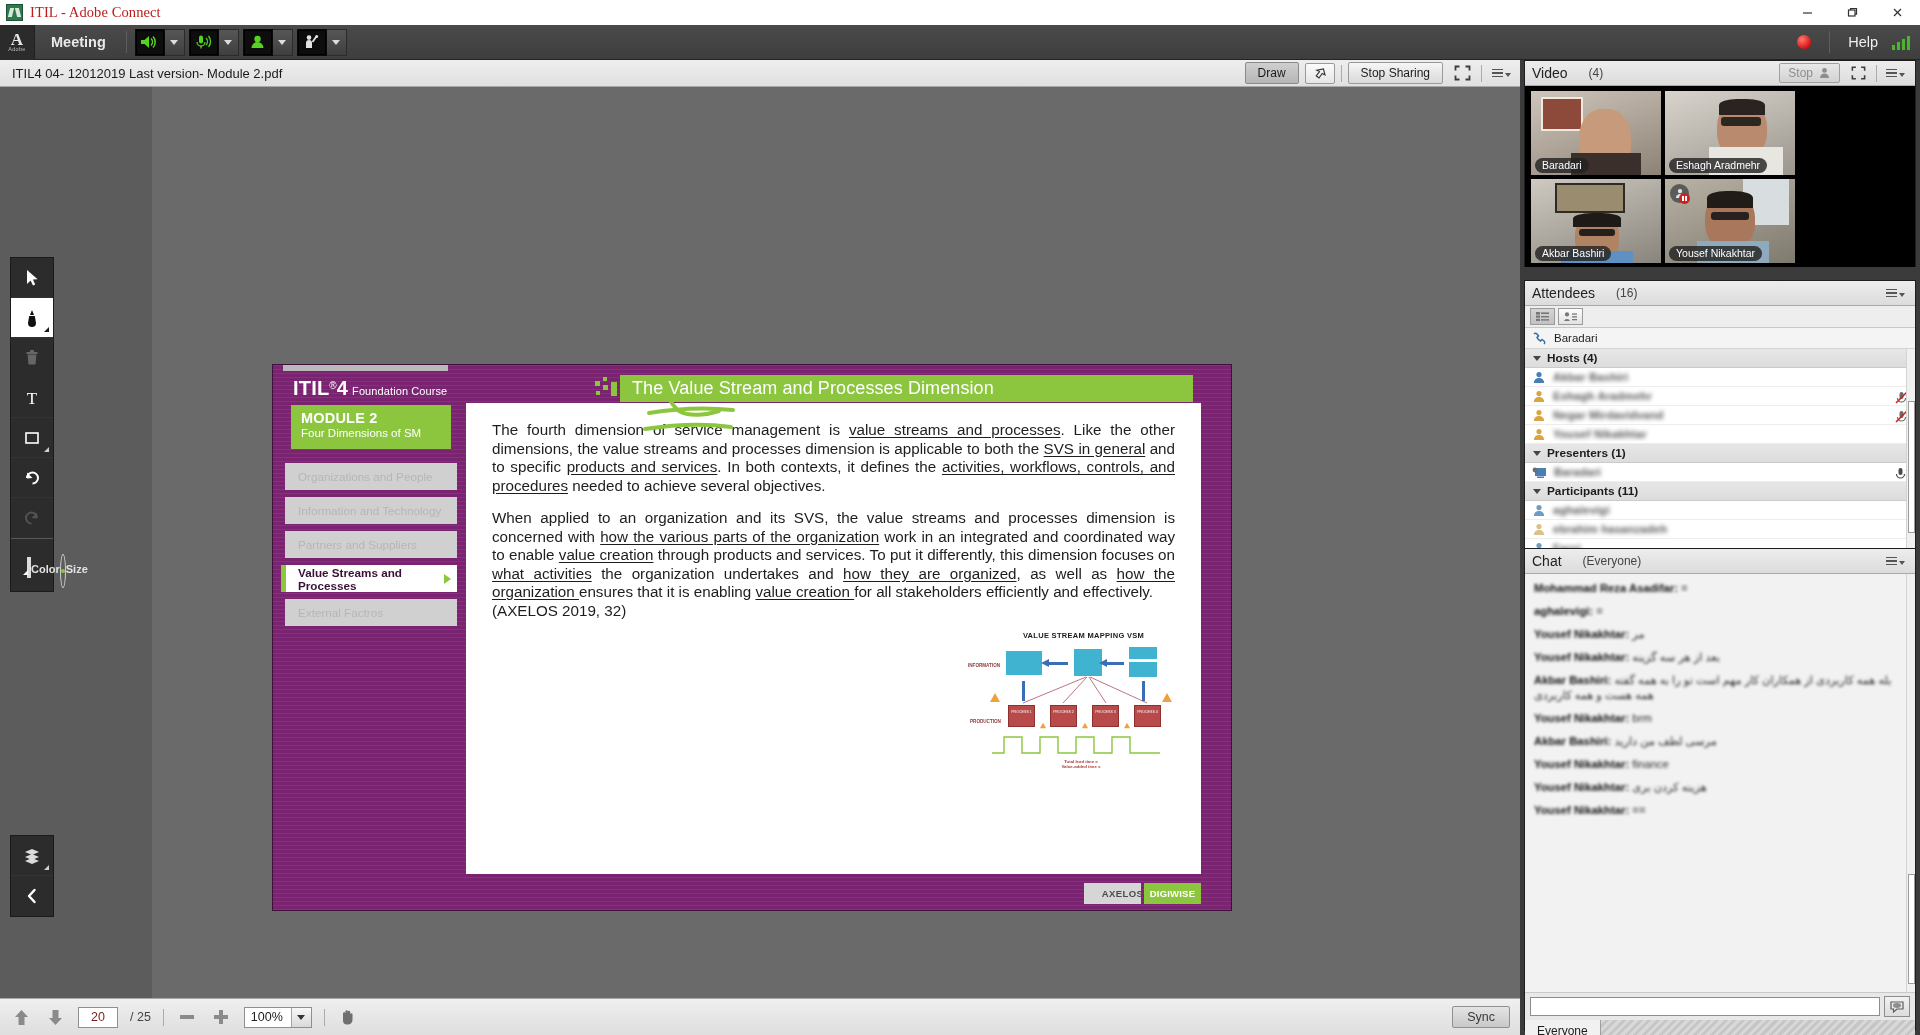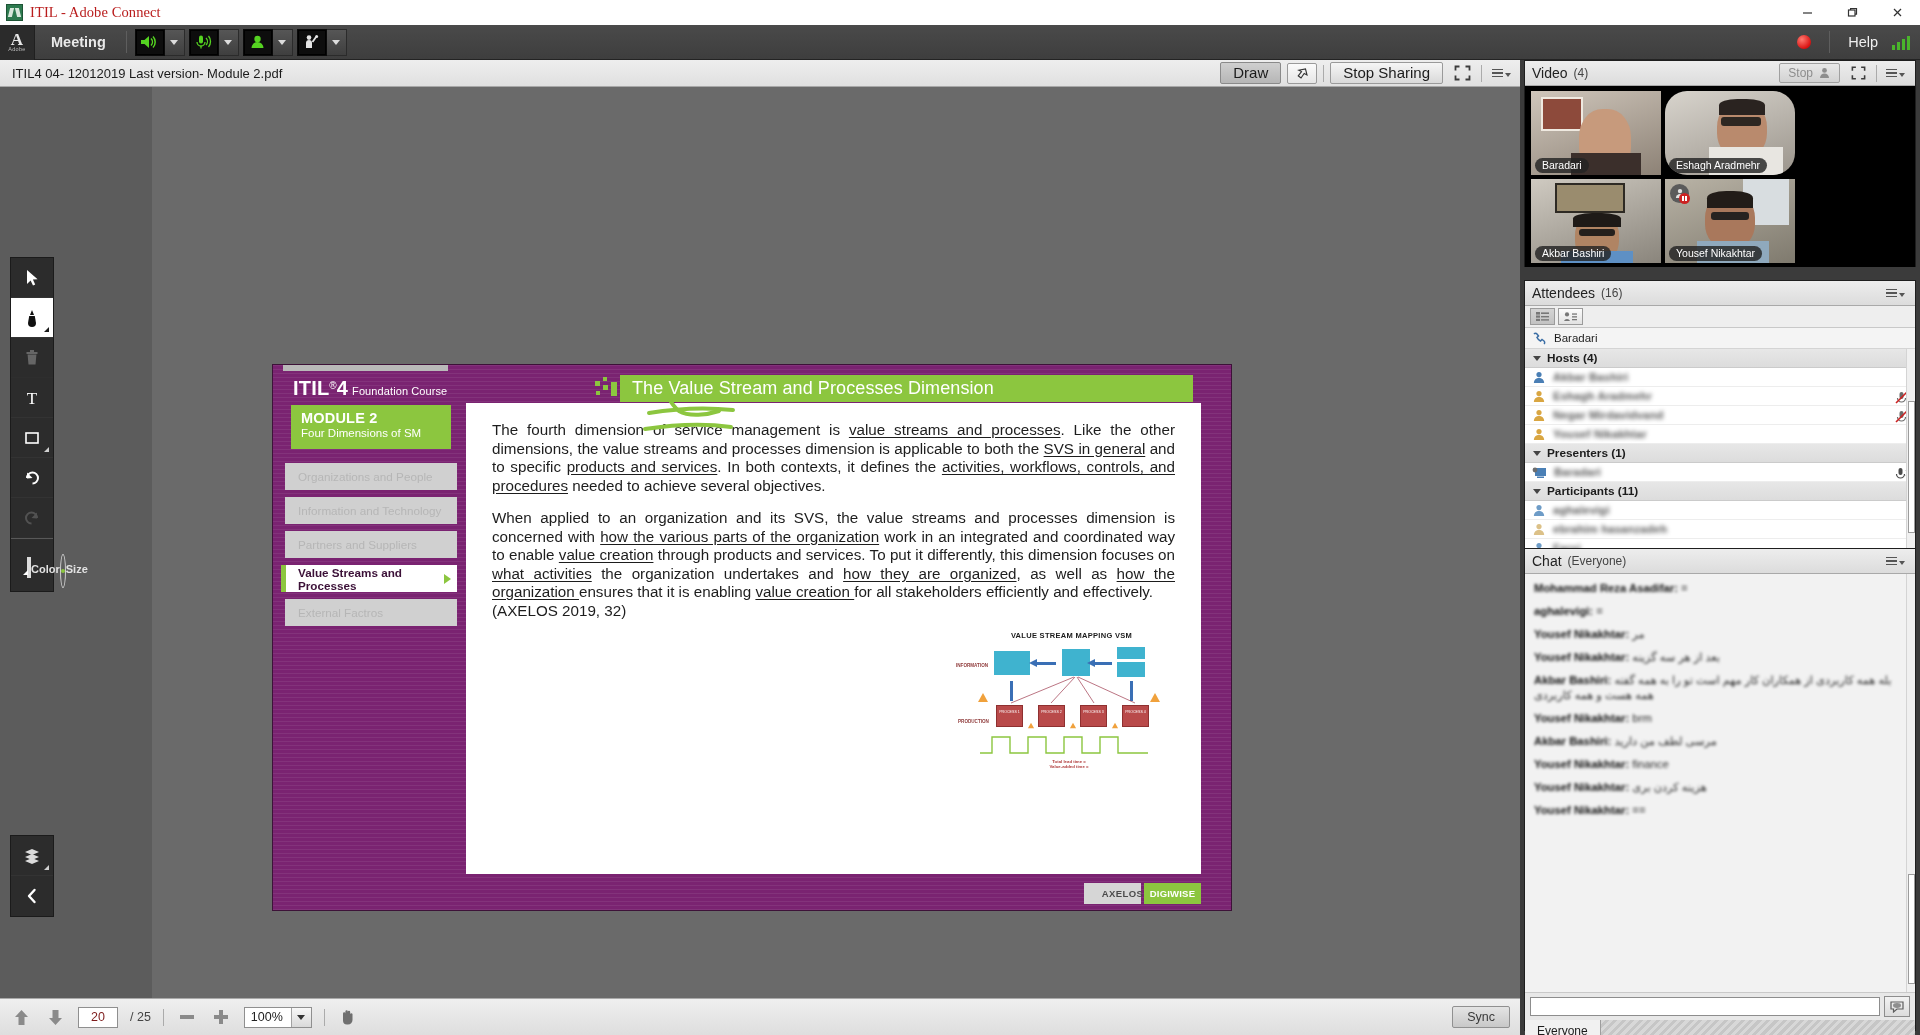--- a/index.html
+++ b/index.html
@@ -85,21 +85,21 @@
   .dochdr {
     position: absolute; left: 0; top: 60px; width: 1520px; height: 27px;
     background: linear-gradient(#eeeeee,#e0e0e0);
     border-bottom: 1px solid #a8a8a8;
     display: flex; align-items: center; padding: 0 6px;
   }
   .doc-name { font-size: 13px; color: #1b1b1b; margin-left: 6px; }
   .dochdr-right { margin-left: auto; display: flex; align-items: center; gap: 6px; }
   .btn3d {
     background: linear-gradient(#f6f6f6,#d9d9d9); border: 1px solid #9a9a9a;
-    border-radius: 2px; font-size: 15px; color: #1b1b1b;
+    border-radius: 2px; font-size: 12px; color: #1b1b1b;
     padding: 3px 12px; line-height: 14px;
   }
   .btn3d.active { background: linear-gradient(#cfcfcf,#b6b6b6); border-color: #8a8a8a; }
   .icon-btn {
     width: 30px; height: 21px; background: linear-gradient(#fbfbfb,#e6e6e6);
     border: 1px solid #9a9a9a; border-radius: 2px;
     display: flex; align-items: center; justify-content: center;
   }
   .plainv { width: 1px; height: 17px; background: #ababab; }
   .flat-ico {
@@ -202,21 +202,21 @@
     background: #fff; overflow: hidden;
   }
   .body-text {
     padding: 18px 26px 0 26px; font-size: 15.2px; line-height: 1.22;
     color: #1d1d1d; text-align: justify; font-family: "Liberation Sans", sans-serif;
   }
   .body-text p { margin-bottom: 14px; }
   .body-text u { text-decoration: underline; text-underline-offset: 2px; }
 
   
-  .vsm { position: absolute; left: 488px; top: 228px; width: 235px; height: 140px; }
+  .vsm { position: absolute; left: 500px; top: 228px; width: 235px; height: 140px; }
   .vsm-title { font-size: 7.5px; font-weight: bold; text-align: center; color: #1b1b1b; letter-spacing: .3px; }
   .vsm-lbl { position: absolute; font-size: 4.6px; color: #8f3a3a; font-weight: bold; }
   .vsm-blue { position: absolute; background: #3fb3cf; }
   .vsm-red { position: absolute; background: #b94a4a; border: 1px solid #8f3030; }
   .vsm-red span { color: #fff; font-size: 3.6px; display: block; text-align: center; margin-top: 4px; }
   .vsm-tri {
     position: absolute; width: 0; height: 0;
     border-left: 5px solid transparent; border-right: 5px solid transparent;
     border-bottom: 9px solid #f0a13c;
   }
@@ -271,21 +271,21 @@
     margin-left: auto; background: linear-gradient(#e4e4e4,#c8c8c8);
     border: 1px solid #909090; border-radius: 2px; font-size: 12.5px;
     color: #3a3a3a; padding: 3px 14px;
   }
 
   
   .rightcol { position: absolute; left: 1520px; top: 60px; width: 400px; height: 975px; background: #3b3b3b; }
   .pod { position: absolute; left: 4px; right: 4px; background: #f1f1f1; border: 1px solid #1e1e1e; }
   .pod-hdr {
     height: 25px; background: linear-gradient(#ededed,#dcdcdc); border-bottom: 1px solid #a9a9a9;
-    display: flex; align-items: center; padding: 0 7px;
+    display: flex; align-items: center; padding: 0 7px; gap: 15px;
   }
   .pod-title { font-size: 14px; color: #222; }
   .pod-count { font-size: 12px; color: #444; margin-left: 6px; }
   .pod-hdr-right { margin-left: auto; display: flex; align-items: center; gap: 5px; }
   .hamb { display: flex; flex-direction: column; gap: 2px; }
   .hamb i { width: 11px; height: 1.5px; background: #555; display: block; }
 
   
   .video-pod { top: 0; height: 207px; }
   .video-body { background: #000; height: 181px; padding: 5px 6px; display: flex; flex-wrap: wrap; gap: 4px; }
@@ -740,21 +740,21 @@
           </div>
         </div>
       </div>
       <div class="video-body">
         <div class="vtile" style="background:linear-gradient(160deg,#cfc6bb,#8d8276);">
           <div style="position:absolute;left:10px;top:6px;width:42px;height:34px;background:#8d4a3b;border:2px solid #efe9e0;"></div>
           <div style="position:absolute;left:48px;top:18px;width:52px;height:62px;border-radius:45% 45% 38% 38%;background:#c79a7c;"></div>
           <div style="position:absolute;left:40px;top:62px;width:70px;height:24px;background:#3b2f2b;"></div>
           <div class="vname">Baradari</div>
         </div>
-        <div class="vtile" style="background:linear-gradient(160deg,#d8d4cd,#9b958c);border-radius:22px;">
+        <div class="vtile" style="background:linear-gradient(160deg,#d8d4cd,#9b958c);">
           <div style="position:absolute;left:52px;top:10px;width:50px;height:58px;border-radius:45%;background:#b98a6d;"></div>
           <div style="position:absolute;left:54px;top:8px;width:46px;height:16px;border-radius:40% 40% 0 0;background:#2a2320;"></div>
           <div style="position:absolute;left:56px;top:26px;width:40px;height:9px;background:#2d2722;border-radius:3px;"></div>
           <div style="position:absolute;left:44px;top:56px;width:74px;height:30px;background:#e8e6e1;"></div>
           <div class="vname">Eshagh Aradmehr</div>
         </div>
         <div class="vtile" style="background:linear-gradient(160deg,#cfcac1,#8a857c);">
           <div style="position:absolute;left:24px;top:4px;width:70px;height:30px;background:#9a8c6e;border:2px solid #2e2a24;"></div>
           <div style="position:absolute;left:44px;top:34px;width:44px;height:50px;border-radius:44%;background:#b08463;"></div>
           <div style="position:absolute;left:42px;top:34px;width:48px;height:14px;border-radius:40% 40% 0 0;background:#1e1a17;"></div>

